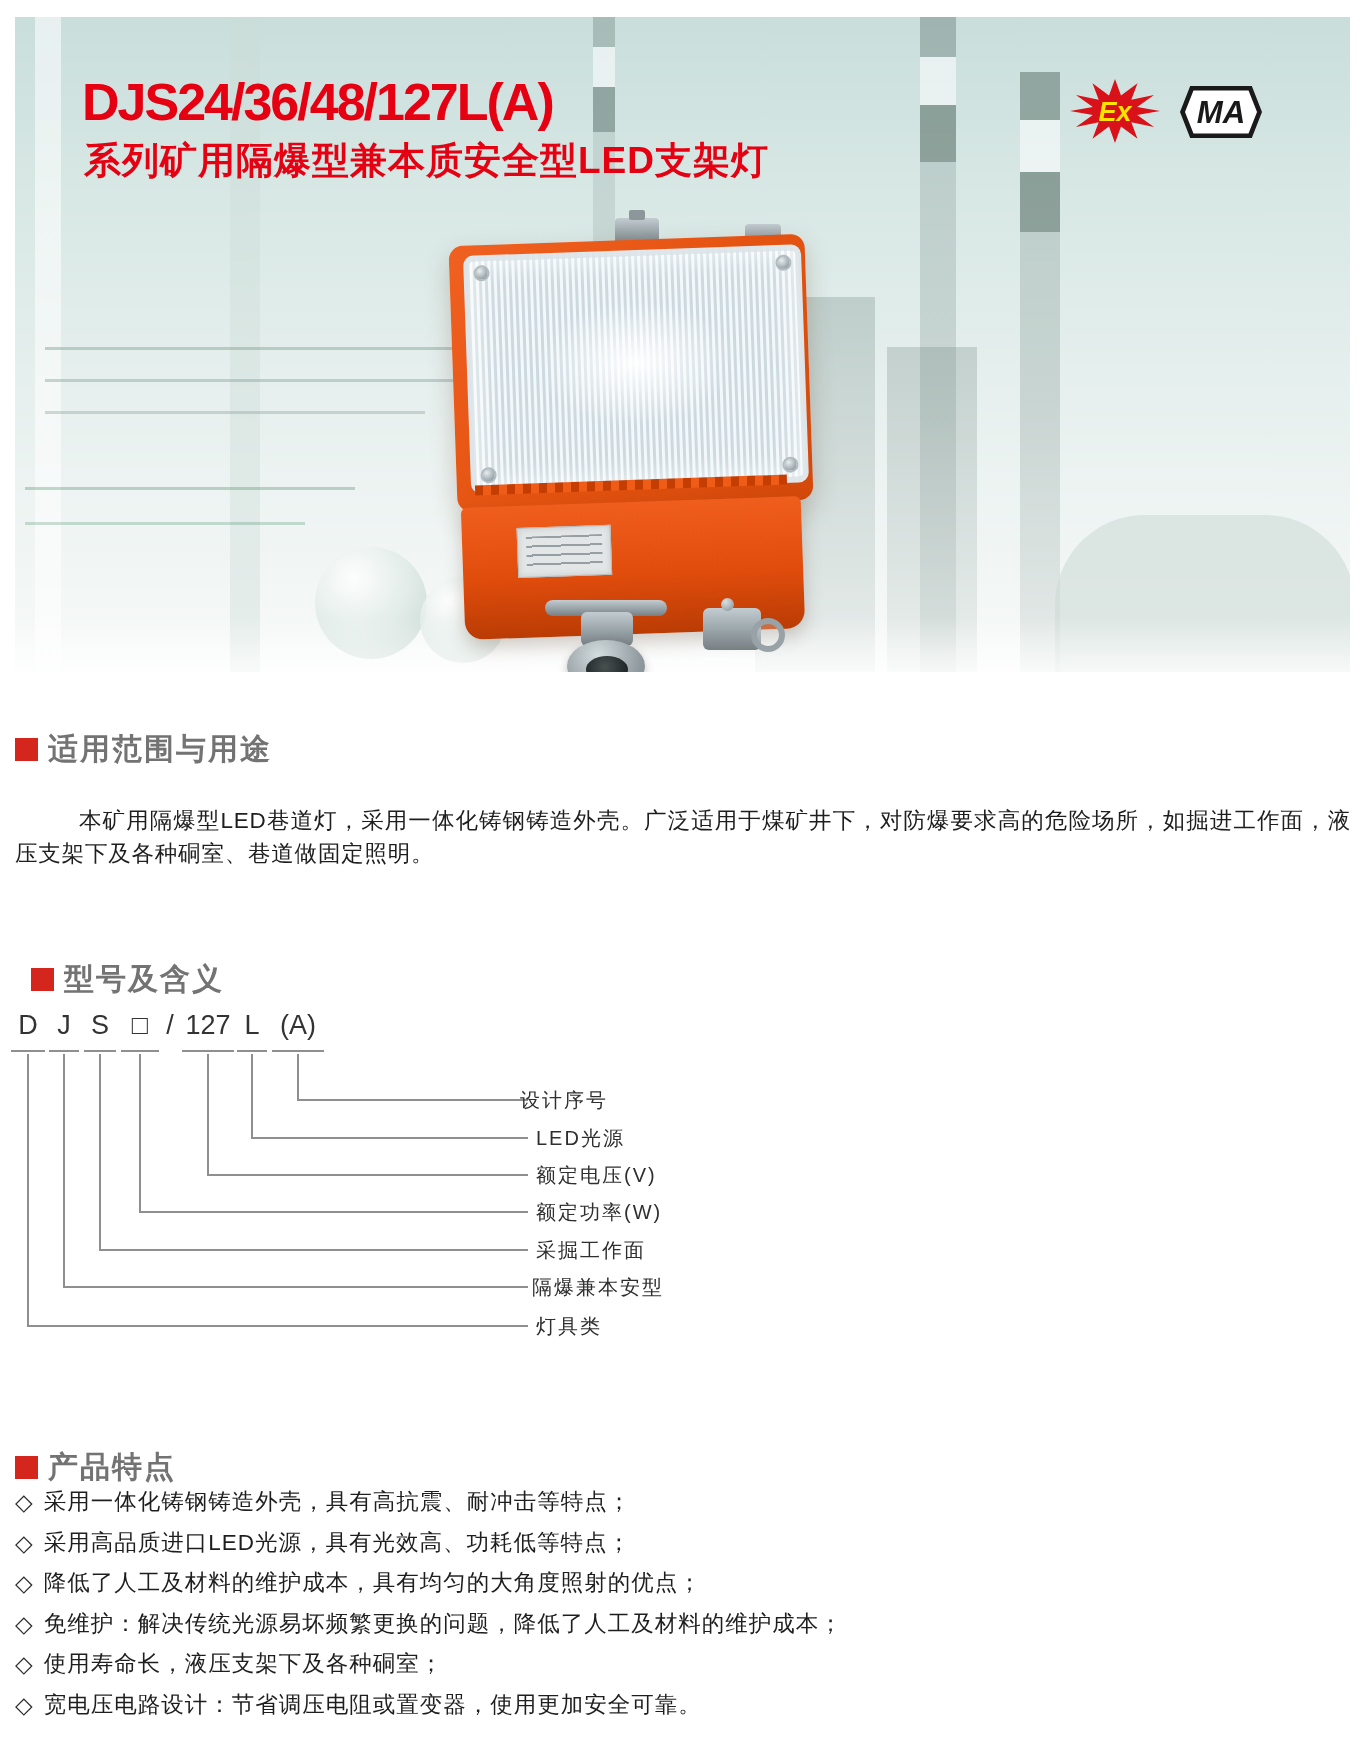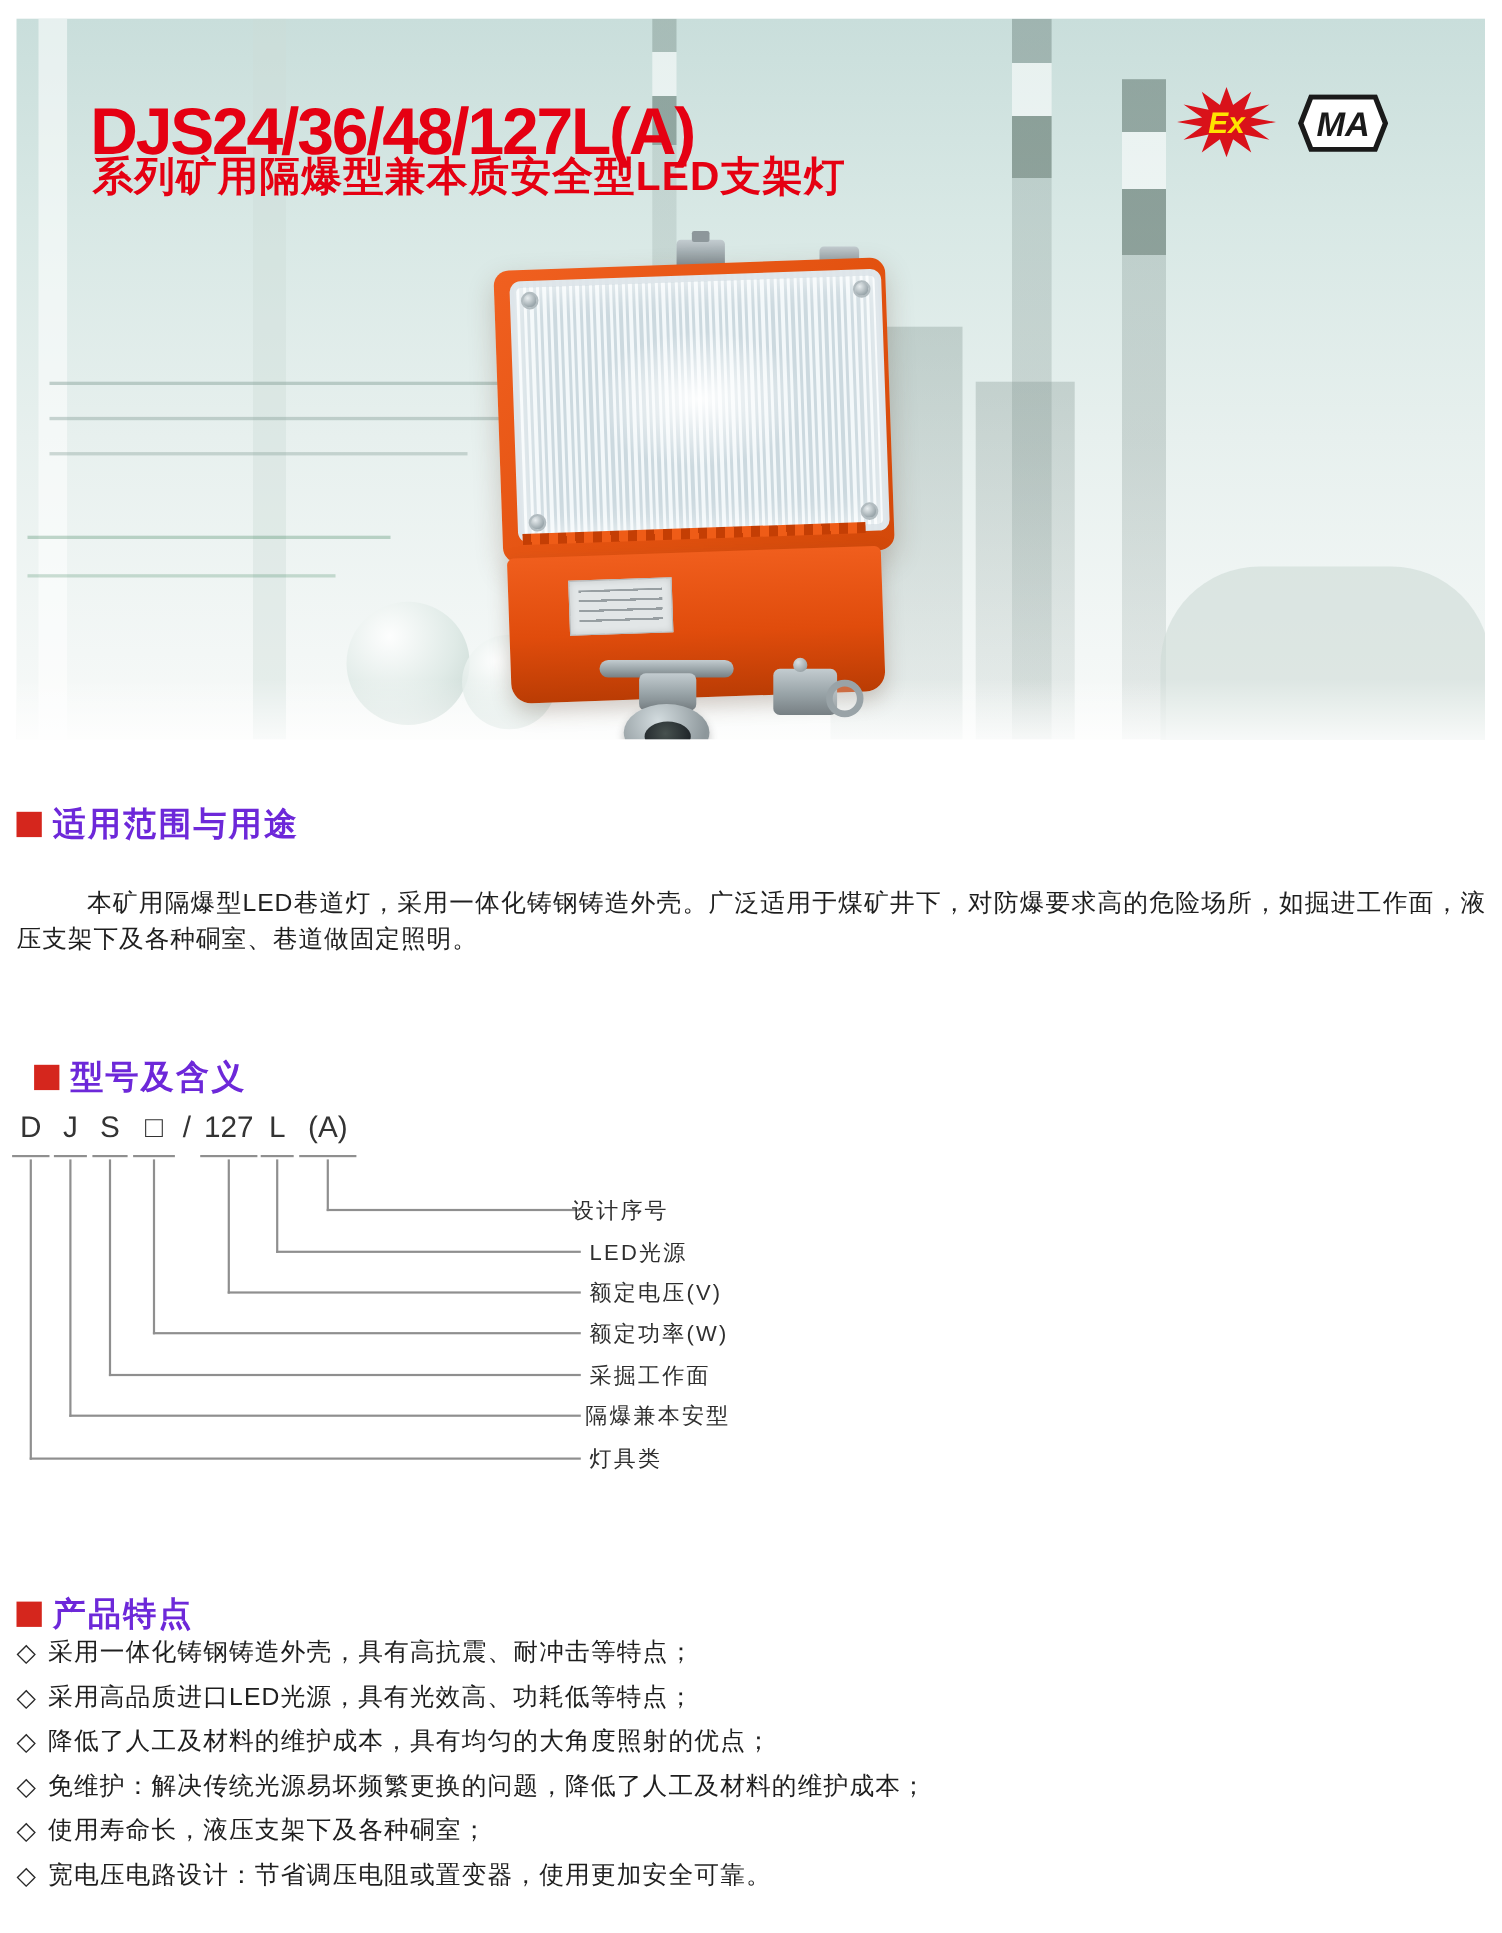--- a/index.html
+++ b/index.html
@@ -15,22 +15,22 @@
     left:15px;top:17px;width:1335px;height:655px;
     background:linear-gradient(180deg,#c9dedb 0%,#d8e8e5 28%,#e7f0ee 58%,#f3f7f6 88%,#f8faf9 100%);
     overflow:hidden;
   }
   .chimney{position:absolute;opacity:.55;}
   .soft{position:absolute;}
   #banner-fade{position:absolute;left:0;bottom:0;width:100%;height:55px;
     background:linear-gradient(180deg,rgba(255,255,255,0),rgba(255,255,255,.75));}
 
   #title{
-    position:absolute;left:67px;top:67px;
-    font-size:60px;line-height:72px;font-weight:900;letter-spacing:-2px;
+    position:absolute;left:67px;top:49px;
+    font-size:52px;line-height:72px;font-weight:900;letter-spacing:-2px;
     color:#e50012;white-space:nowrap;
   }
   #subtitle{
     position:absolute;left:69px;top:124px;
     font-size:37px;line-height:40px;font-weight:700;letter-spacing:1px;
     color:#e50012;white-space:nowrap;
   }
   #ex-logo{position:absolute;left:1053px;top:61px;width:94px;height:66px;}
   #ex-logo text{font-weight:900;font-style:italic;}
   #ma-logo{position:absolute;left:1165px;top:69px;width:82px;height:52px;}
@@ -95,21 +95,21 @@
   .gland2-ring{position:absolute;left:306px;top:406px;width:34px;height:34px;border-radius:50%;
     border:6px solid #99a3a7;box-sizing:border-box;background:rgba(255,255,255,.25);}
   .top-fitting-a{position:absolute;left:170px;top:6px;width:44px;height:28px;border-radius:4px;}
   .top-fitting-a .cap{position:absolute;left:14px;top:-8px;width:16px;height:10px;border-radius:2px;
     background:#8d979b;}
   .top-fitting-b{position:absolute;left:300px;top:12px;width:36px;height:24px;border-radius:4px;}
 
   
   .sec-head{position:absolute;left:15px;display:flex;align-items:center;gap:10px;}
   .sq{width:23px;height:23px;background:#d5261d;flex:0 0 auto;}
-  .sec-title{font-size:30px;font-weight:700;color:#6d28d9;letter-spacing:2px;white-space:nowrap;}
+  .sec-title{font-size:30px;font-weight:700;color:#737373;letter-spacing:2px;white-space:nowrap;}
 
   #usage-body{
     position:absolute;left:15px;top:781px;width:1336px;
     font-size:22.5px;line-height:33px;color:#1e1e1e;letter-spacing:.8px;
     text-indent:64px;text-align:justify;
   }
 
   
   #model-diagram{left:0;top:1008px;width:700px;height:345px;}
   .md-char{position:absolute;top:2px;transform:translateX(-50%);

